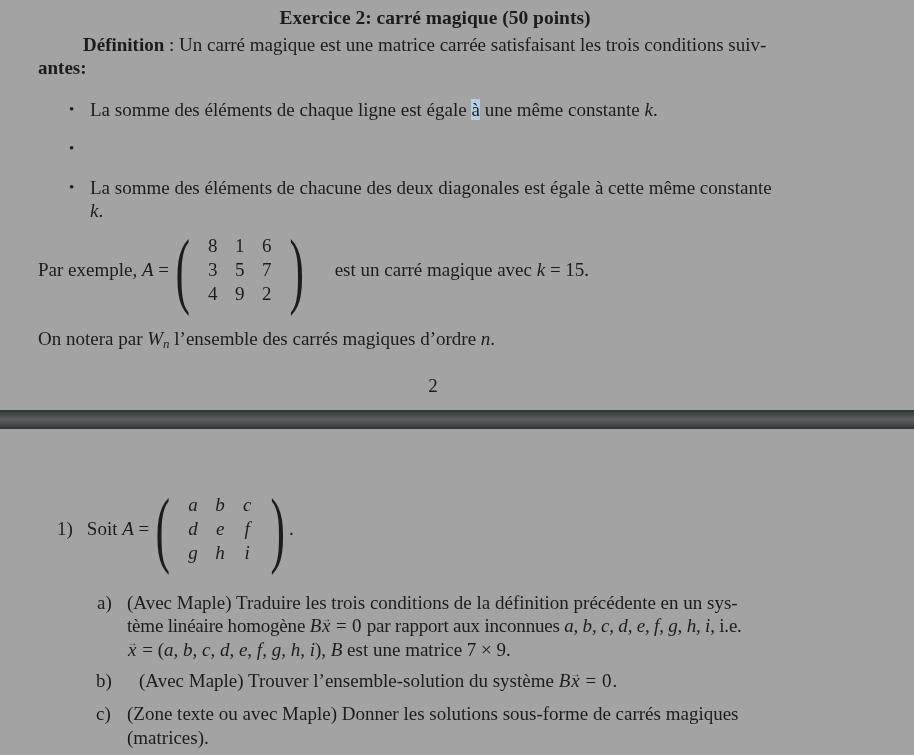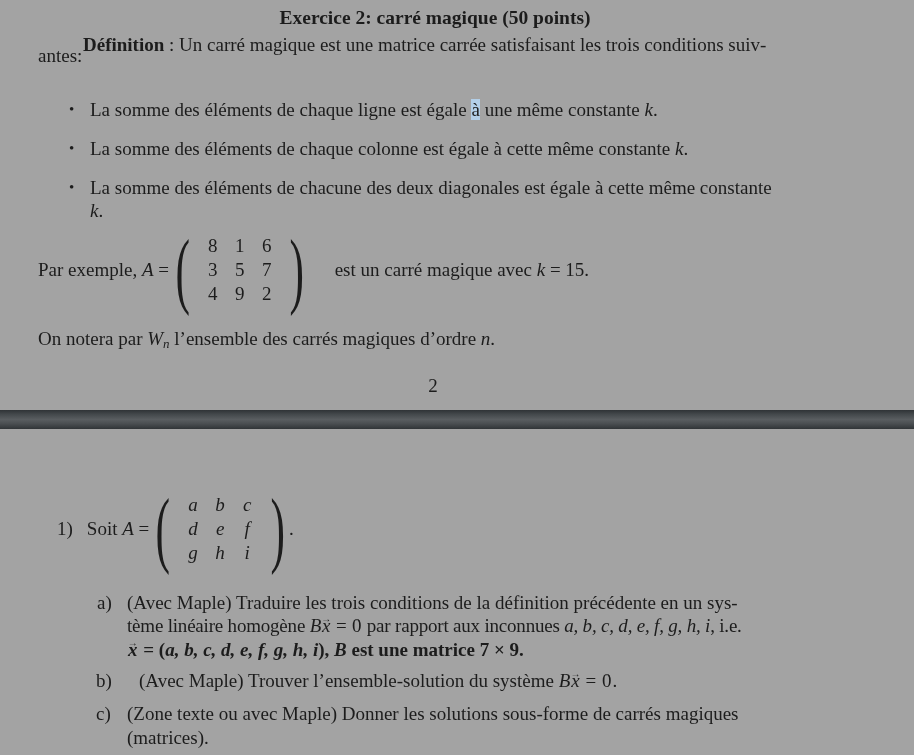--- a/index.html
+++ b/index.html
@@ -41,27 +41,26 @@
 </head>
 <body>
 
 <div id="screen">
 
   <div class="line bold centered" style="top:6px; left:0; width:870px; font-size:19.5px;">Exercice 2: carré magique (50 points)</div>
 
   <div class="line" style="top:33px; left:38px;margin-left:45px;">
     <span class="bold">Définition</span><span> : </span><span>Un carré magique est une matrice carrée satisfaisant les trois conditions suiv-</span>
   </div>
-  <div class="line" style="top:44px; left:38px;">antes:</div>
+  <div class="line" style="top:56px; left:38px;font-weight:bold;">antes:</div>
 
   <span class="bullet-dot" style="left:69px; top:98px;">•</span>
   <div class="line" style="top:98px; left:90px;"><span class="seg seg-text">La somme des éléments de chaque ligne est égale </span><span class="seg seg-hl">à</span><span class="seg seg-text"> une même constante </span><span class="seg seg-math">k</span><span class="seg seg-text">.</span></div>
 
   <span class="bullet-dot" style="left:69px; top:137px;">•</span>
-  <div class="line" style="top:137px; left:90px;"><span class="seg seg-text">La somme des éléments de chaque colonne est égale à cette même constante </span><span class="seg seg-math">k</span><span class="seg seg-text">.</span></div>
 
   <span class="bullet-dot" style="left:69px; top:176px;">•</span>
   <div class="line" style="top:176px; left:90px;text-align:center;"><span class="seg seg-text">La somme des éléments de chacune des deux diagonales est égale à cette même constante</span></div>
   <div class="line" style="top:199px; left:90px;"><span class="seg seg-math">k</span><span class="seg seg-text">.</span></div>
 
   <div class="mathline" style="top:227px; left:38px; height:86px;">
     <span class="pre"><span class="seg seg-text">Par exemple, </span><span class="seg seg-math">A</span><span class="seg seg-text"> = </span></span>
     <span class="matrix">
       <span class="paren">(</span>
       <span class="m-body">
@@ -115,21 +114,21 @@
           </div>
         </span>
       <span class="paren">)</span>
     </span>
     <span class="period">.</span>
   </div>
 
   <div class="line" style="top:591px; left:97px;">a)</div>
   <div class="line" style="top:591px; left:127px;"><span class="seg seg-text">(Avec Maple) Traduire les trois conditions de la définition précédente en un sys-</span></div>
   <div class="line" style="top:614px; left:127px; letter-spacing:-0.2px;"><span class="seg seg-text">tème linéaire homogène </span><span class="seg seg-math">B</span><span class="seg seg-vec">x</span><span class="seg seg-text"> = </span><span class="seg seg-vecu">0</span><span class="seg seg-text"> par rapport aux inconnues </span><span class="seg seg-math">a, b, c, d, e, f, g, h, i</span><span class="seg seg-text">, i.e.</span></div>
-  <div class="line" style="top:638px; left:127px;font-weight:bold;"><span class="seg seg-vec">x</span><span class="seg seg-text"> = (</span><span class="seg seg-math">a, b, c, d, e, f, g, h, i</span><span class="seg seg-text">), </span><span class="seg seg-math">B</span><span class="seg seg-text"> est une matrice 7 × 9.</span></div>
+  <div class="line" style="top:638px; left:127px;"><span class="seg seg-vec">x</span><span class="seg seg-text"> = (</span><span class="seg seg-math">a, b, c, d, e, f, g, h, i</span><span class="seg seg-text">), </span><span class="seg seg-math">B</span><span class="seg seg-text"> est une matrice 7 × 9.</span></div>
 
   <div class="line" style="top:669px; left:96px;">b)</div>
   <div class="line" style="top:669px; left:139px;"><span class="seg seg-text">(Avec Maple) Trouver l’ensemble-solution du système </span><span class="seg seg-math">B</span><span class="seg seg-vec">x</span><span class="seg seg-text"> = </span><span class="seg seg-vecu">0</span><span class="seg seg-text">.</span></div>
 
   <div class="line" style="top:702px; left:96px;">c)</div>
   <div class="line" style="top:702px; left:127px;"><span class="seg seg-text">(Zone texte ou avec Maple) Donner les solutions sous-forme de carrés magiques</span></div>
   <div class="line" style="top:726px; left:127px;"><span class="seg seg-text">(matrices).</span></div>
 
 </div>
 

